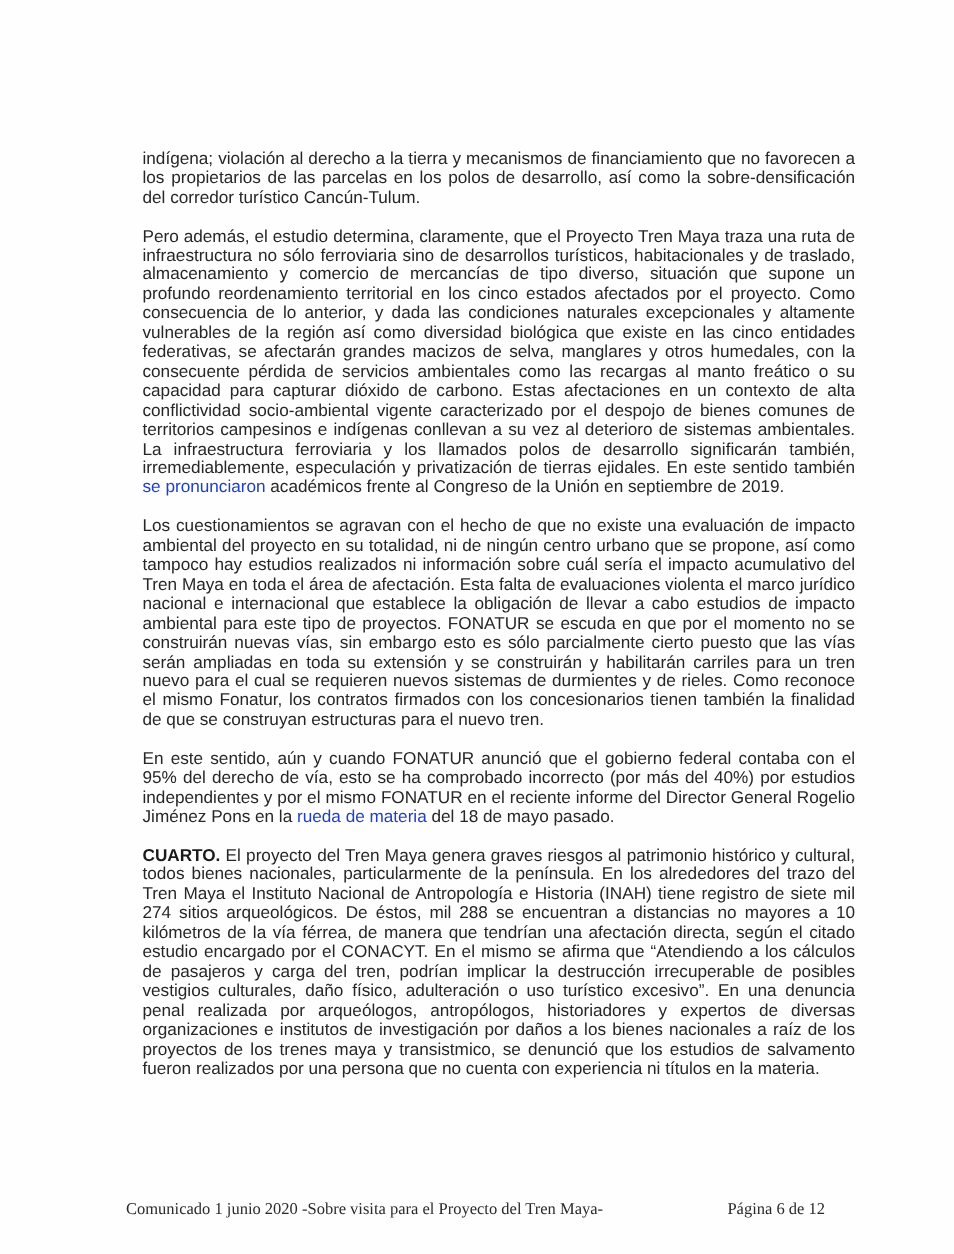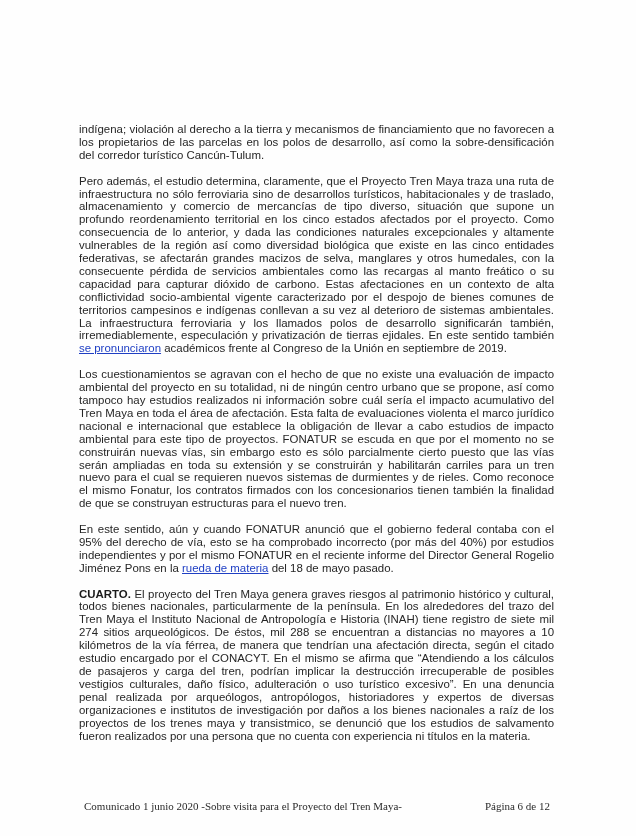--- a/index.html
+++ b/index.html
@@ -8,25 +8,25 @@
       position: relative;
       font-family: "Liberation Sans", sans-serif;
       color: #222222;
     }
     .page { position: absolute; left: 0; top: 0; width: 636px; height: 836px; background: #fefefe; }
     .title {
       position: absolute; left: 60px; top: 38px; width: 516px;
       text-align: center; font-size: 16.6px; line-height: 19px; color: #2a2a2a;
     }
     .body {
-      position: absolute; left: 79px; top: 100px; width: 475px;
-      font-size: 11.45px; line-height: 12.9px; text-align: justify; color: #262626; margin-top: 23px;
+      position: absolute; left: 95px; top: 100px; width: 475px;
+      font-size: 11.45px; line-height: 12.9px; text-align: justify; color: #262626;
     }
     .body p { margin: 0 0 12.9px 0; }
-    .body a { color: #1f3fc4; text-decoration: underline; }
+    .body a { color: #1f3fc4; }
     .body b { color: #1a1a1a; }
     .footer {
       position: absolute; left: 84px; top: 800px; width: 466px;
       font-size: 11px; color: #2a2a2a; display: flex; justify-content: space-between; font-family: Liberation Serif, serif;
     }
   </style>
 </head>
 <body>
 
 <div class="page">

